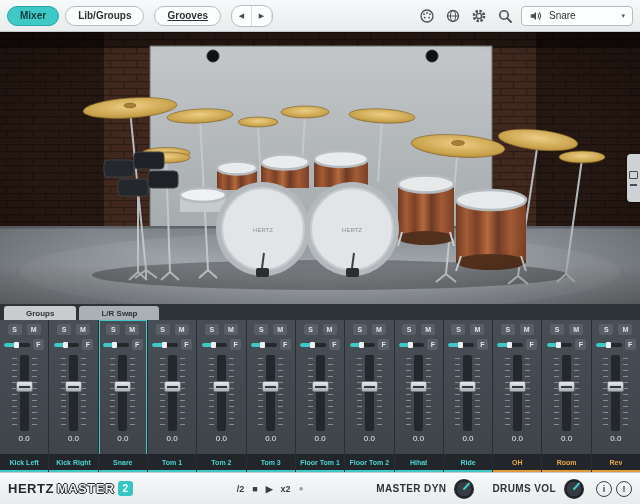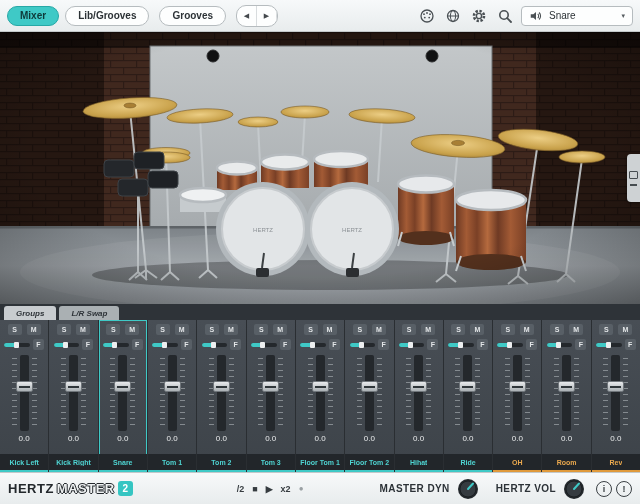--- a/index.html
+++ b/index.html
@@ -30,22 +30,22 @@
   .stage{flex:0 0 272px;position:relative;overflow:hidden;background:#1a1412;}
   .stage svg{display:block;}
   .side-tab{position:absolute;right:0;top:122px;width:13px;height:48px;background:#ced2d4;border-radius:4px 0 0 4px;
             display:flex;flex-direction:column;align-items:center;justify-content:center;gap:5px;cursor:pointer;box-shadow:0 1px 3px rgba(0,0,0,.5);}
   .side-tab .glyph{width:7px;height:6px;border:1px solid #474d51;border-radius:1px;}
   .side-tab .glyph2{width:7px;height:2px;background:#474d51;}
 
   
   .mixer{flex:0 0 168px;background:#383d43;display:flex;flex-direction:column;}
   .mixer-tabs{height:16px;display:flex;gap:3px;padding-left:4px;align-items:flex-end;background:#2e3338;}
-  .mtab{height:14px;padding:0 12px;font-size:8px;font-weight:bold;color:#2e3338;background:#c8cccf;border:none;
-        border-radius:3px 3px 0 0;cursor:pointer;font-style:italic;}
+  .mtab{height:14px;padding:0 22px;font-size:8px;font-weight:bold;color:#2e3338;background:#c8cccf;border:none;
+        border-radius:3px 3px 0 0;cursor:pointer;}
   .mtab.dim{background:#aab0b3;}
   .strips{flex:1;display:flex;border-radius:32px;}
   .strip{flex:1;display:flex;flex-direction:column;align-items:center;background:linear-gradient(#484e55,#3d4349);
          border-right:1px solid #2a2e32;box-sizing:border-box;padding-top:4px;position:relative;min-width:0;}
   .strip:last-child{border-right:none;}
   .strip.selected{box-shadow:inset 0 0 0 1px #3fc9c6;}
   .sm-row{display:flex;gap:5px;}
   .sm{width:14px;height:11px;font-size:7px;line-height:10px;text-align:center;color:#e2e5e7;background:#585f66;
       border:none;border-radius:2px;padding:0;cursor:pointer;font-weight:bold;}
   .pan-row{display:flex;align-items:center;gap:3px;margin-top:4px;width:82%;}
@@ -88,22 +88,22 @@
   .circle{width:16px;height:16px;border-radius:50%;border:1.5px solid #3a4044;background:transparent;color:#3a4044;
           font-size:9px;font-weight:bold;display:flex;align-items:center;justify-content:center;cursor:pointer;padding:0;box-sizing:border-box;}
 </style>
 </head>
 <body>
 
 <div class="app">
 
   <header class="topbar">
     <button class="pill active">Mixer</button>
-    <button class="pill">Lib/Grooves</button>
-    <button class="pill" style="margin-left:4px;">Grooves</button>
+    <button class="pill">Lib/Groups</button>
+    <button class="pill" style="margin-left:4px;text-decoration:underline;">Grooves</button>
 
     <div class="preset">
       <button class="nav">◀</button>
       <button class="nav">▶</button>
     </div>
 
     <div class="spacer"></div>
 
     <button class="icon-btn">
       <svg viewBox="0 0 16 16" width="16" height="16">
@@ -643,21 +643,21 @@
       <button class="tbtn dot">●</button>
     </div>
 
     <div class="master">
       <span class="mlabel">MASTER DYN</span>
       <svg class="knob" width="22" height="22" viewBox="0 0 22 22">
         <circle cx="11" cy="11" r="10" fill="#23282c"></circle>
         <circle cx="11" cy="11" r="8" fill="#353b40" stroke="#1b1f22"></circle>
         <line x1="11" y1="11" x2="16" y2="5.5" stroke="#3fc9c6" stroke-width="2" stroke-linecap="round"></line>
       </svg>
-      <span class="mlabel" style="margin-left:10px;">HERTZ VOL</span>
+      <span class="mlabel" style="margin-left:10px;">DRUMS VOL</span>
       <svg class="knob" width="22" height="22" viewBox="0 0 22 22">
         <circle cx="11" cy="11" r="10" fill="#23282c"></circle>
         <circle cx="11" cy="11" r="8" fill="#353b40" stroke="#1b1f22"></circle>
         <line x1="11" y1="11" x2="16" y2="5.5" stroke="#3fc9c6" stroke-width="2" stroke-linecap="round"></line>
       </svg>
     </div>
 
     <div class="infos">
       <button class="circle">i</button>
       <button class="circle">!</button>

